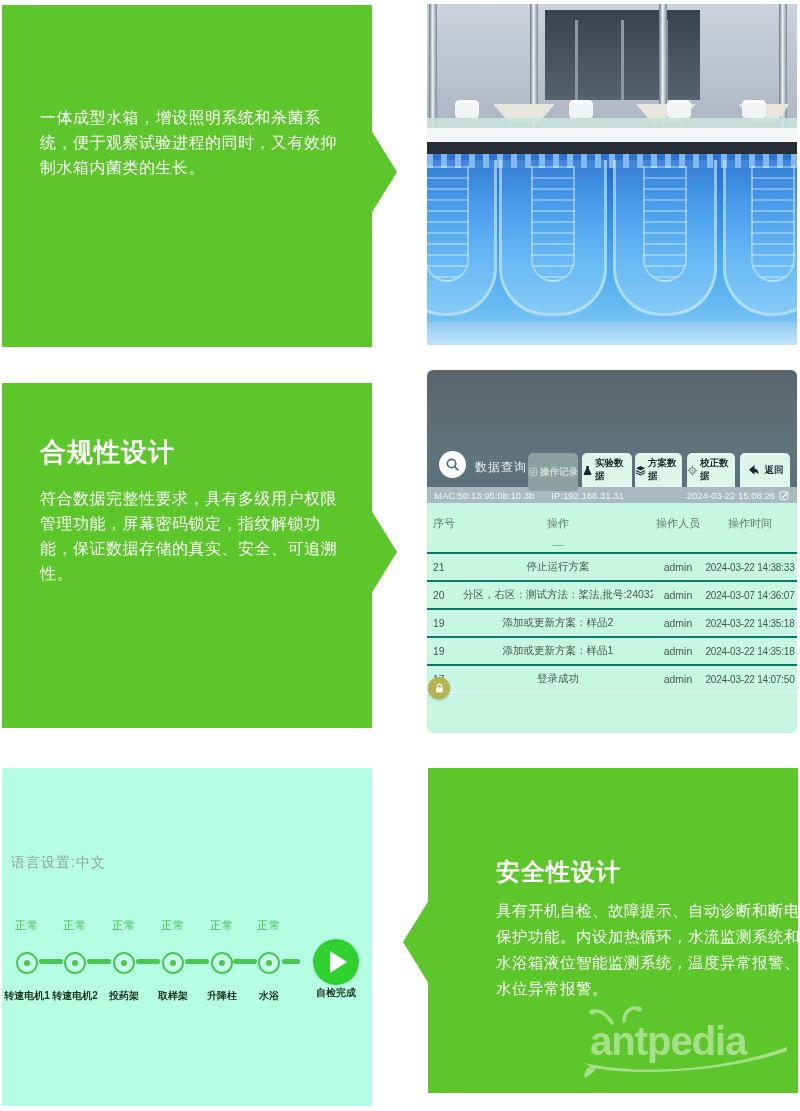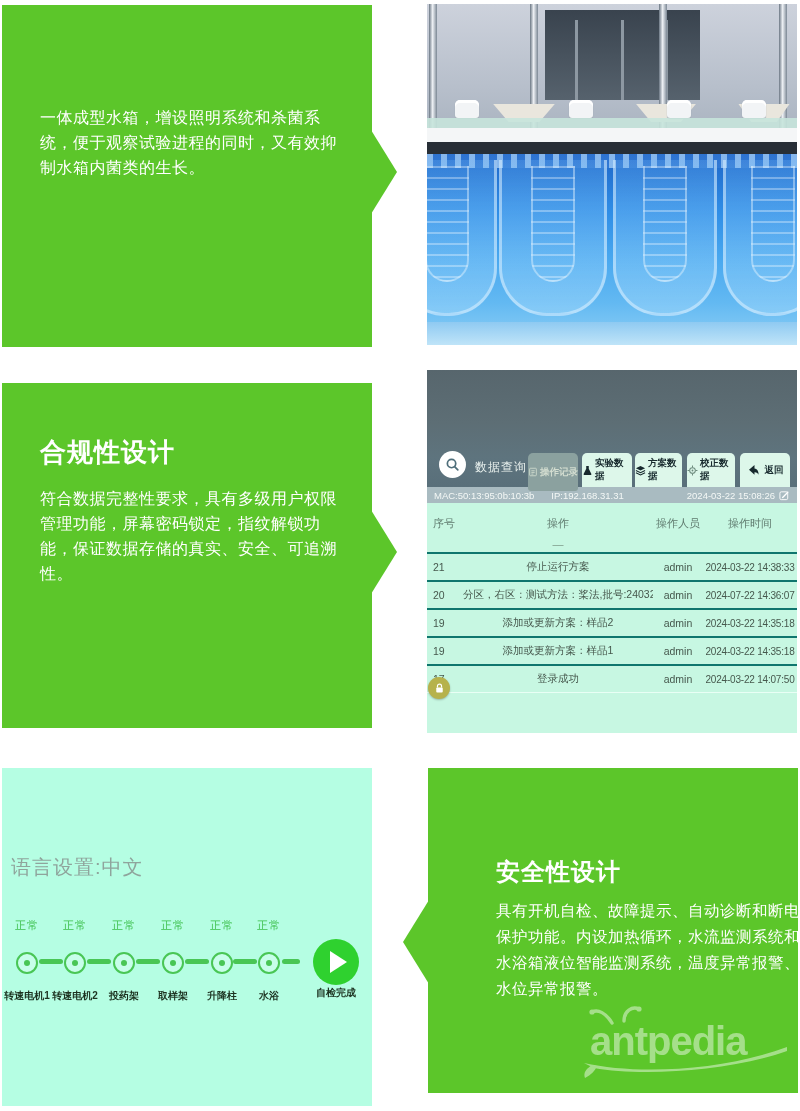--- a/index.html
+++ b/index.html
@@ -47,21 +47,21 @@
   .ph-vessel{position:absolute;top:156px;height:156px;border:3px solid rgba(220,240,255,.55);border-top:none;
              border-radius:0 0 48px 48px;box-sizing:border-box;
              background:linear-gradient(180deg,rgba(120,190,250,.22),rgba(165,218,252,.45));}
   .ph-tube{position:absolute;top:162px;height:116px;width:44px;border:2px solid rgba(235,248,255,.5);border-top:none;
            border-radius:0 0 22px 22px;box-sizing:border-box;opacity:.85;
            background:repeating-linear-gradient(180deg,rgba(255,255,255,.38) 0 2px,rgba(255,255,255,0) 2px 11px);}
   .ph-bottom{position:absolute;left:0;top:318px;width:100%;height:23px;
              background:linear-gradient(180deg,#8fcaf2,#bfe4f8);}
 
   
-  #dataui{position:absolute;left:427px;top:370px;width:370px;height:363px;overflow:hidden;}
+  #dataui{position:absolute;left:427px;top:370px;width:370px;height:363px;overflow:hidden;border-radius:6px;}
   .du-slab{position:absolute;left:0;top:0;width:100%;height:117px;
            background:linear-gradient(180deg,#57666d 0%,#5d6e75 45%,#5e747e 75%,#596f7a 100%);}
   .du-logo{position:absolute;left:12px;top:81px;width:27px;height:27px;background:#ffffff;border-radius:50%;
            display:flex;align-items:center;justify-content:center;}
   .du-apptitle{position:absolute;left:48px;top:89px;font-size:12px;color:#e9f1ee;letter-spacing:1px;}
   .du-tab{position:absolute;top:83px;height:34px;background:#ddf7ea;color:#17292d;font-size:9.5px;font-weight:bold;
           border-radius:5px 5px 0 0;display:flex;align-items:center;justify-content:center;gap:2px;cursor:pointer;}
   .du-tab.active{background:#8ba19f;color:#d3ddd0;height:38px;border-radius:5px 5px 3px 3px;z-index:3;}
   .du-tab svg{flex:0 0 auto;}
   .du-macbar{position:absolute;left:0;top:117px;width:100%;height:16px;background:#a9bbc1;color:#f4f8f6;
@@ -77,21 +77,21 @@
          border-top:2px solid #0f766e;color:#46584d;font-size:10.5px;}
   .du-tr span{text-align:center;overflow:hidden;white-space:nowrap;}
   .du-tr span:first-child{text-align:left;padding-left:6px;}
   .du-tr span:last-child{font-size:10px;letter-spacing:-0.2px;}
   .du-tr:last-child{border-bottom:1px solid #e9fff5;}
   .du-lock{position:absolute;left:1px;top:174px;width:22px;height:22px;border-radius:50%;background:#b6b24c;
            display:flex;align-items:center;justify-content:center;box-shadow:0 1px 2px rgba(0,0,0,.25);}
 
   
   #mint{position:absolute;left:2px;top:768px;width:370px;height:338px;background:#b5fee3;}
-  .sc-lang{position:absolute;left:9px;top:86px;font-size:20px;color:#8fa49c;letter-spacing:1px;}
+  .sc-lang{position:absolute;left:9px;top:86px;font-size:14px;color:#8fa49c;letter-spacing:1px;}
   .sc-col{position:absolute;top:150px;width:56px;text-align:center;}
   .sc-status{font-size:11px;color:#3ec04e;height:12px;letter-spacing:1px;}
   .sc-ring{width:18px;height:18px;border:2px solid #49c655;border-radius:50%;margin:22px auto 0;position:relative;
            background:rgba(255,255,255,.25);box-sizing:content-box;}
   .sc-dot{position:absolute;width:6px;height:6px;background:#49c655;border-radius:50%;left:6px;top:6px;}
   .sc-label{margin-top:15px;font-size:10px;font-weight:bold;color:#1d3321;white-space:nowrap;}
   .sc-dash{position:absolute;top:191px;width:24px;height:5px;border-radius:2.5px;background:#49c655;}
   .sc-play{position:absolute;left:311px;top:171px;width:46px;height:46px;border-radius:50%;background:#2fd12f;cursor:pointer;}
   .sc-play .tri{position:absolute;left:17px;top:12px;width:0;height:0;
                 border-left:17px solid #ffffff;border-top:11px solid transparent;border-bottom:11px solid transparent;}
@@ -222,21 +222,21 @@
         <div class="du-tr">
           <span>21</span>
           <span>停止运行方案</span>
           <span>admin</span>
           <span>2024-03-22 14:38:33</span>
         </div>
         <div class="du-tr">
           <span>20</span>
           <span>分区，右区：测试方法：桨法,批号:24032202</span>
           <span>admin</span>
-          <span>2024-07-22 14:36:07</span>
+          <span>2024-03-07 14:36:07</span>
         </div>
         <div class="du-tr">
           <span>19</span>
           <span>添加或更新方案：样品2</span>
           <span>admin</span>
           <span>2024-03-22 14:35:18</span>
         </div>
         <div class="du-tr">
           <span>19</span>
           <span>添加或更新方案：样品1</span>

